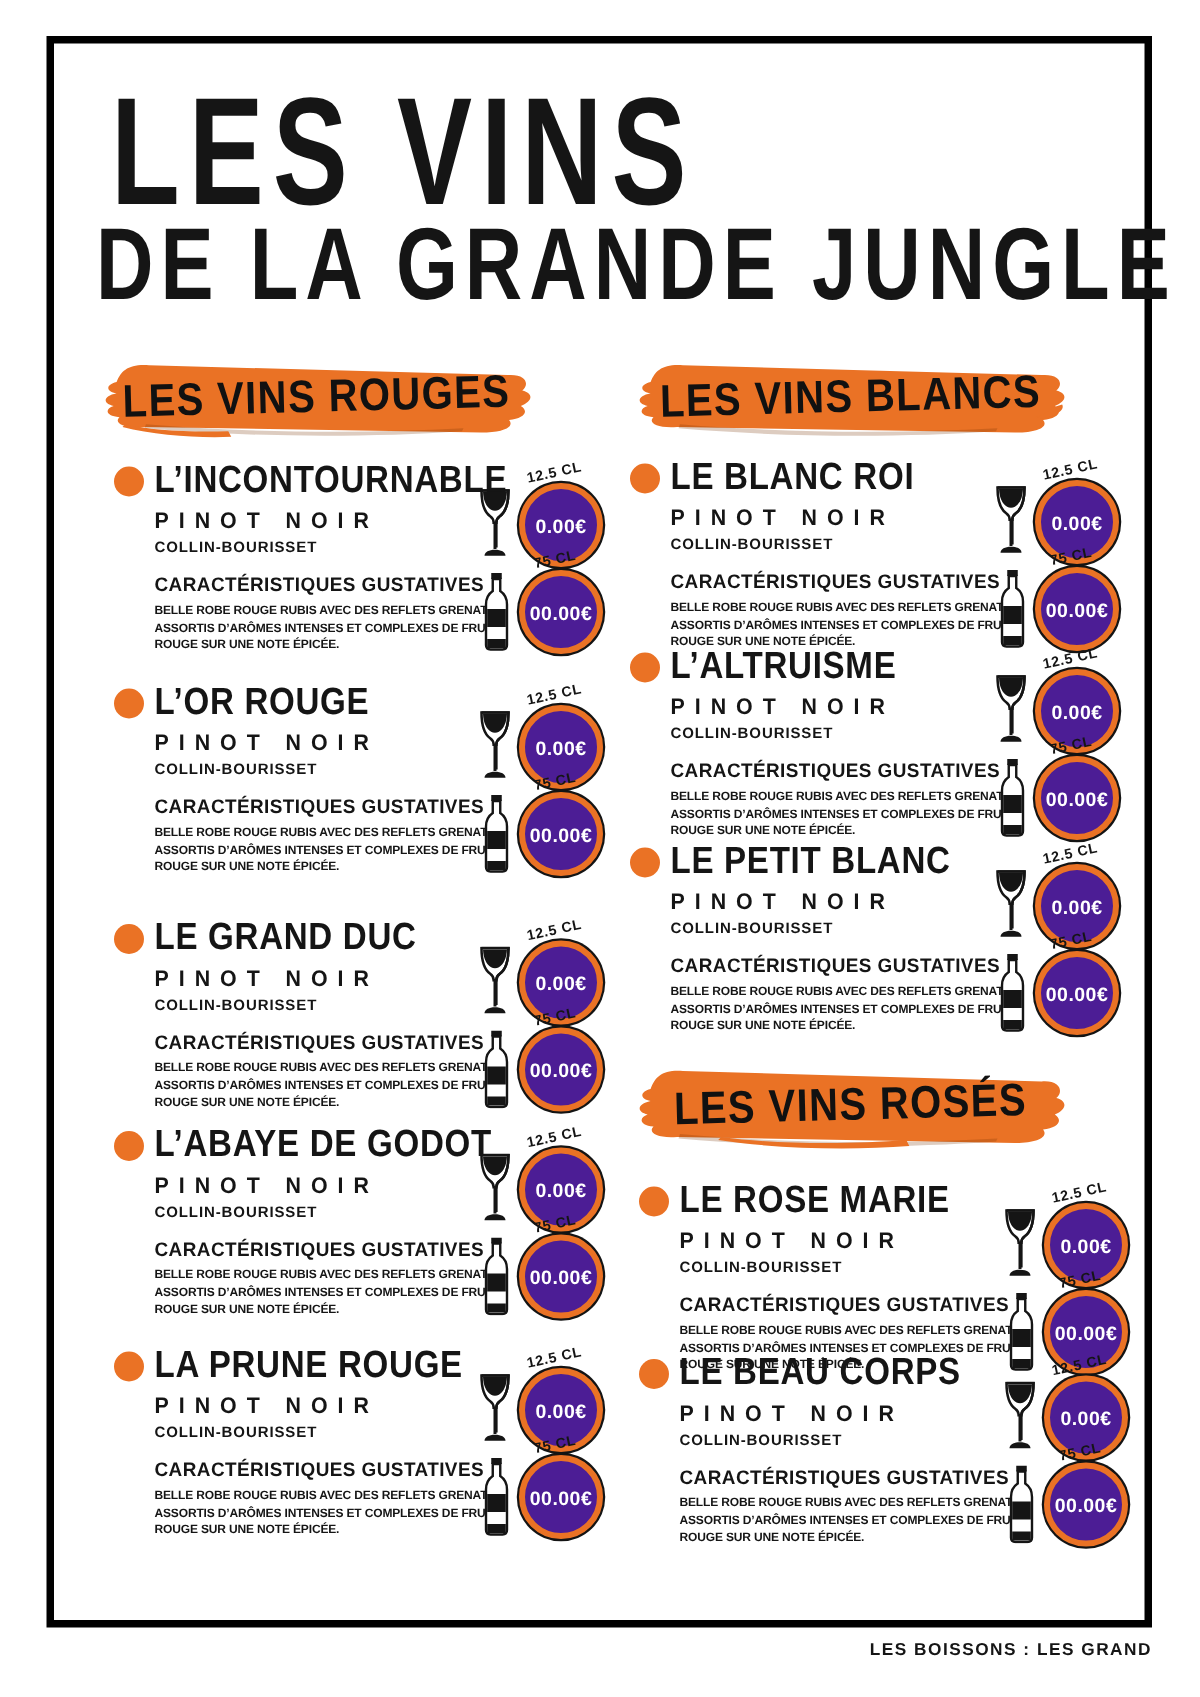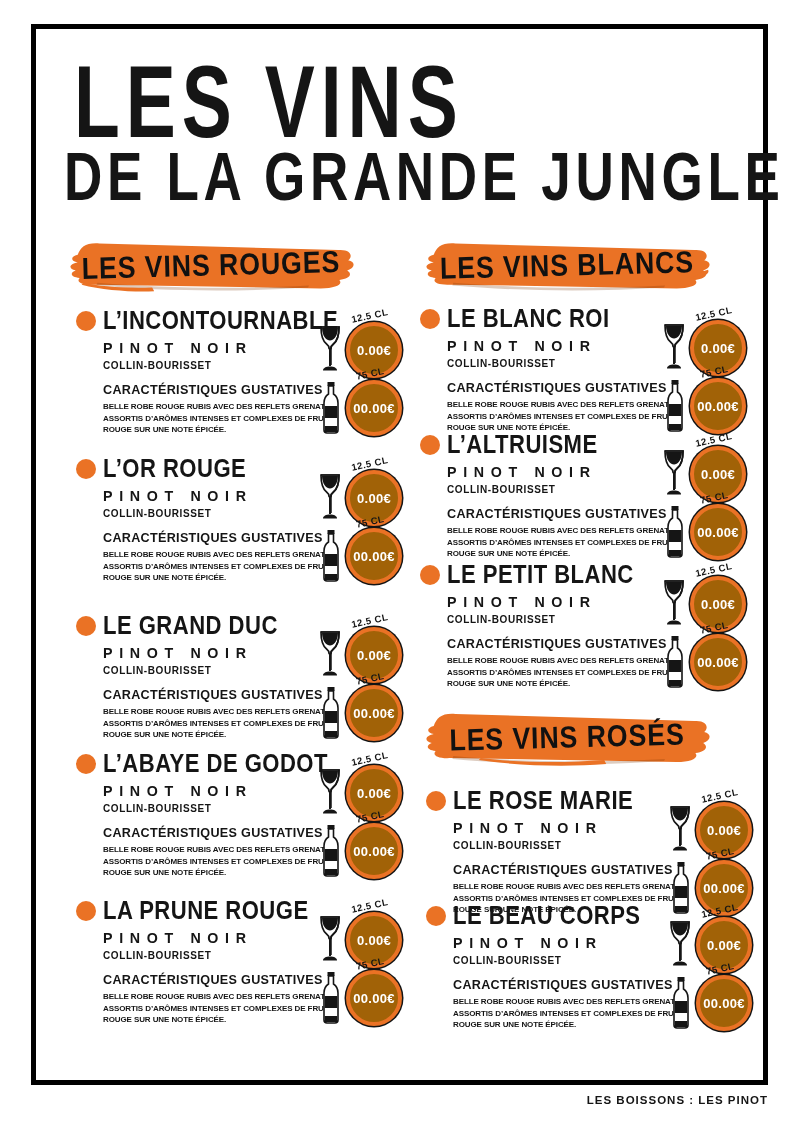--- a/index.html
+++ b/index.html
@@ -73,21 +73,21 @@
   
   .price-block{position:absolute; right:0; top:0; width:84px; height:134px;}
   .size-label{
     position:absolute; font-size:9.5px; font-weight:bold; white-space:nowrap;
     transform:rotate(-12deg); letter-spacing:0.5px;
   }
   .size-label.glass{right:14px; top:2px;}
   .size-label.bottle{right:18px; top:60px;}
   .price-circle{
     position:absolute; right:0; width:56px; height:56px; border-radius:50%;
-    background:#a16207; border:4px solid var(--accent);
+    background:#4c1d95; border:4px solid var(--accent);
     box-shadow:0 0 0 1.5px #141414;
     display:flex; align-items:center; justify-content:center;
     color:#fff; font-size:13px; font-weight:bold; letter-spacing:0.3px;margin-left:16px;
   }
   .price-circle.glass{top:14px;}
   .price-circle.bottle{top:72px;}
   .glass-icon{position:absolute; left:1px; top:18px;}
   .bottle-icon{position:absolute; left:4px; top:74px;}
   
   .footer-label{
@@ -467,13 +467,13 @@
         <rect x="5.5" y="0" width="7" height="4" fill="#151515"></rect>
         <path d="M6.5 4 L11.5 4 L11.5 12 C14.5 14 16 17 16 21 L16 48 C16 50 15 51 13 51 L5 51 C3 51 2 50 2 48 L2 21 C2 17 3.5 14 6.5 12 Z" fill="#fff" stroke="#151515" stroke-width="1.6"></path>
         <rect x="2.8" y="24" width="12.4" height="12" fill="#151515"></rect>
         <rect x="2.8" y="44" width="12.4" height="6" fill="#151515"></rect>
       </svg>
       <div class="price-circle bottle">00.00€</div>
     </div>
   </div>
 </div>
 
-<div class="footer-label">LES BOISSONS : LES PINOT</div>
+<div class="footer-label">LES BOISSONS : LES GRAND</div>
 
 </body></html>

